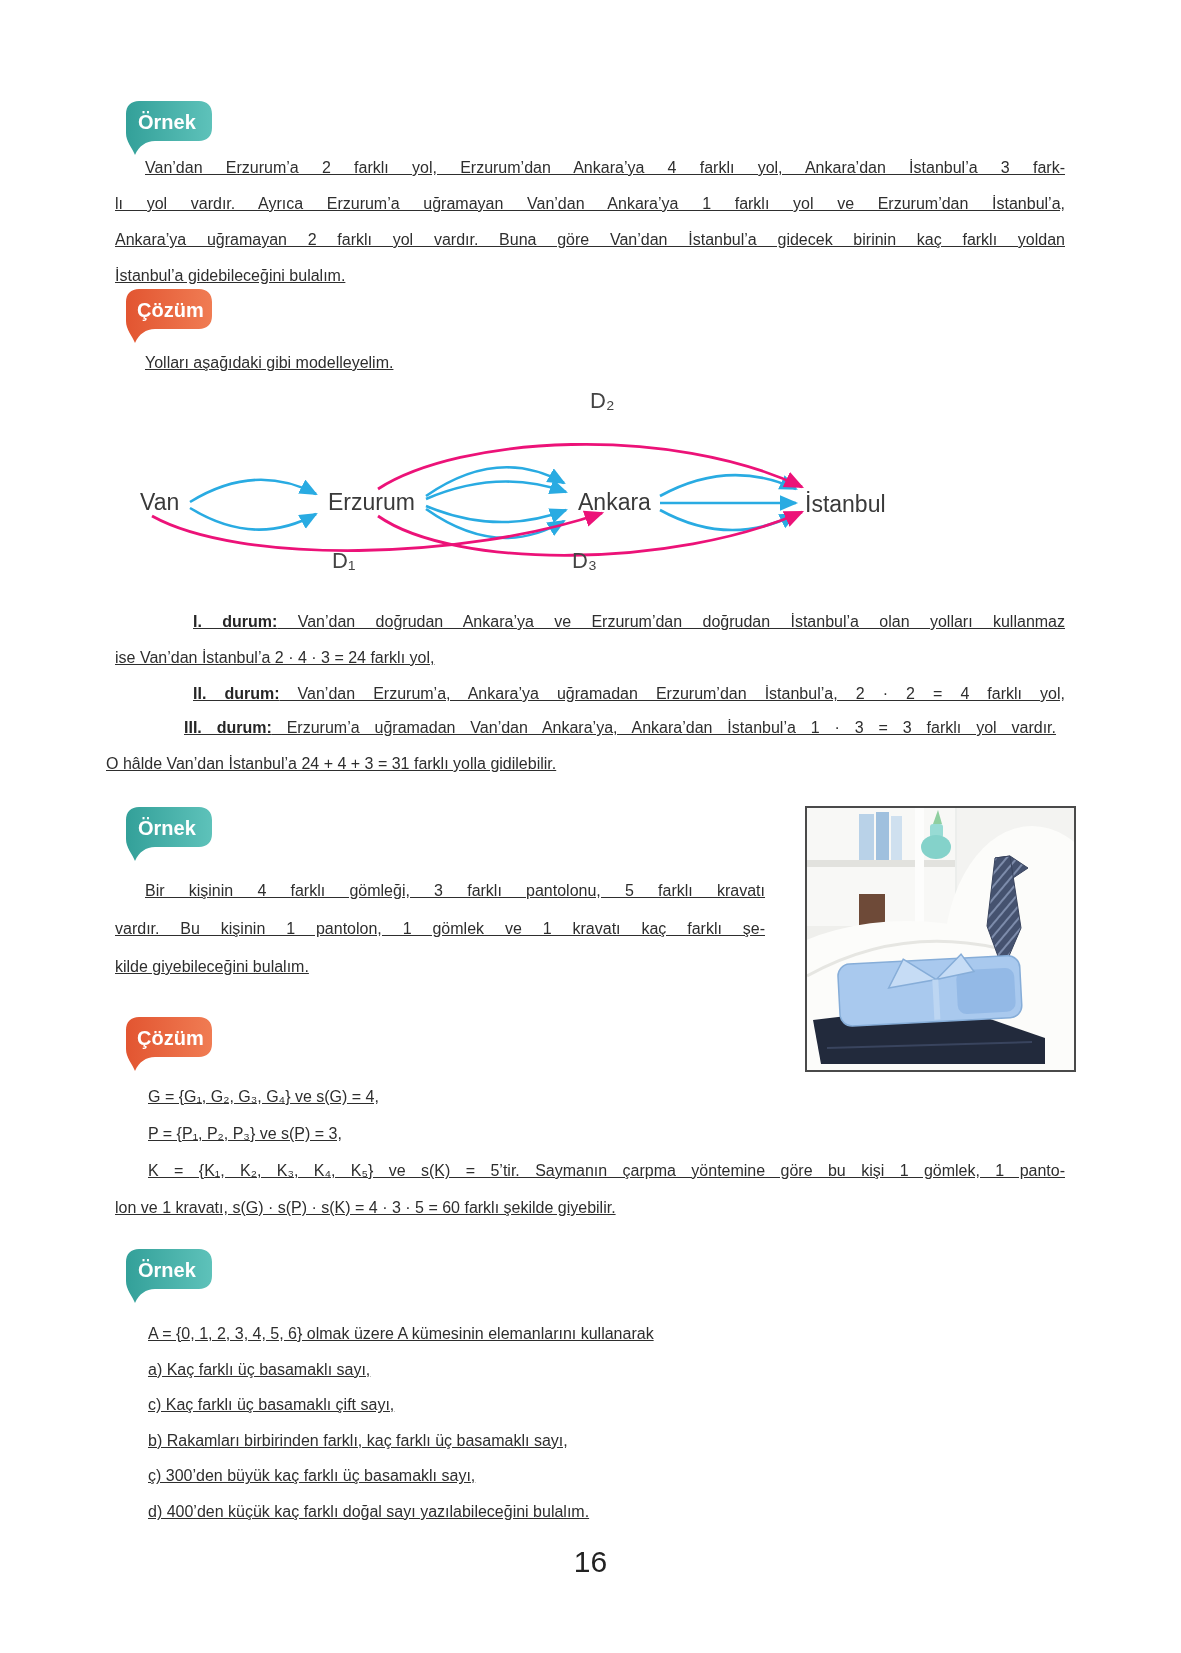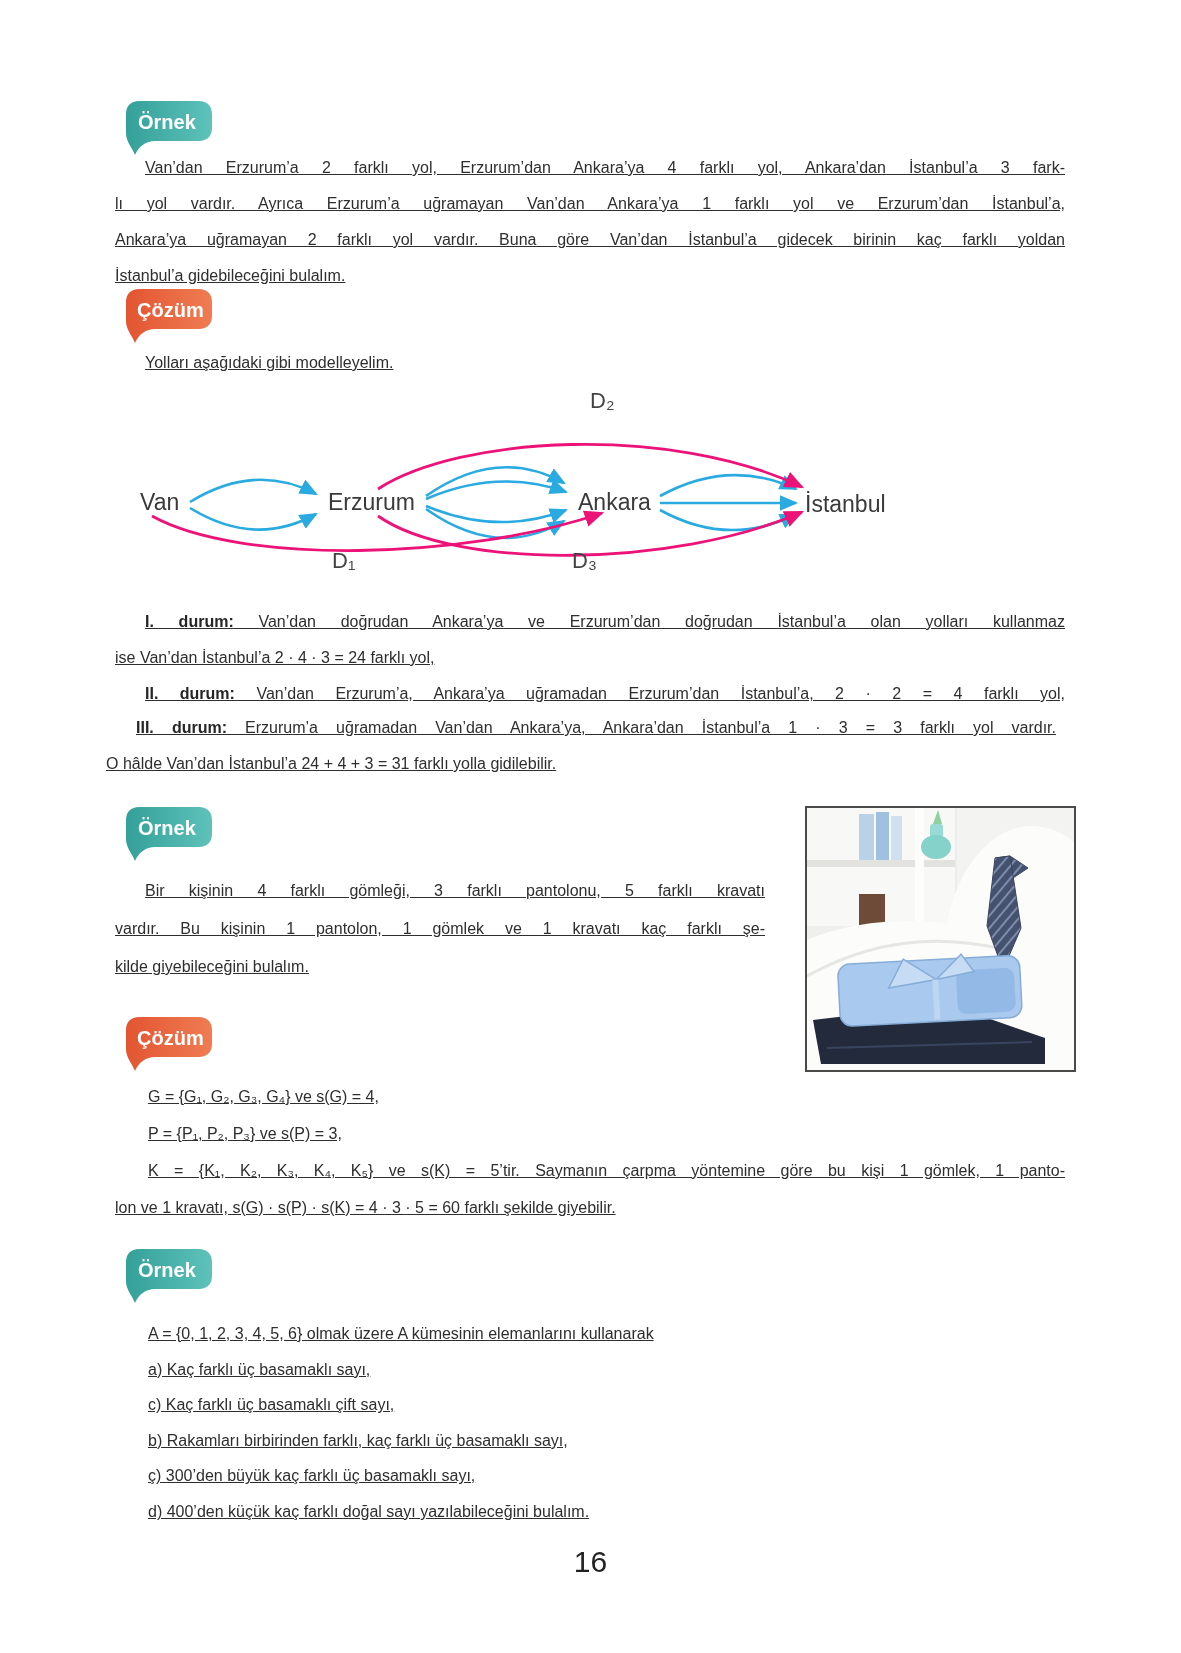--- a/index.html
+++ b/index.html
@@ -6,21 +6,21 @@
   #page{
     position:relative;width:1181px;height:1653px;background:#ffffff;overflow:hidden;
     font-family:"Liberation Sans","DejaVu Sans",sans-serif;color:#2e2e2e;
   }
   .abs{position:absolute;}
   .txt{font-size:16px;line-height:36px;text-decoration:underline;}
   .jline{text-align:justify;text-align-last:justify;}
   .lline{text-align:center;text-align-last:left;}
   .ind{text-indent:30px;}
   .ind33{text-indent:33px;}
-  b{font-weight:bold;color:#262626;}
+  b{font-weight:bold;color:#262626;margin-left:48px;}
   .badge{width:90px;height:60px;text-decoration:underline;}
   .badge svg text{font-family:"Liberation Sans","DejaVu Sans",sans-serif;font-size:20px;font-weight:bold;fill:#ffffff;}
   #diagram text{font-family:"Liberation Sans","DejaVu Sans",sans-serif;}
   .node-label{font-size:23px;fill:#3a3a3a;}
   .edge-label{font-size:22px;fill:#444444;}
   #photo{border:2px solid #4a4a4a;background:#eceeec;}
   #pagenum{width:100%;text-align:center;font-size:30px;font-weight:normal;color:#222;}
 </style>
 </head>
 <body>

